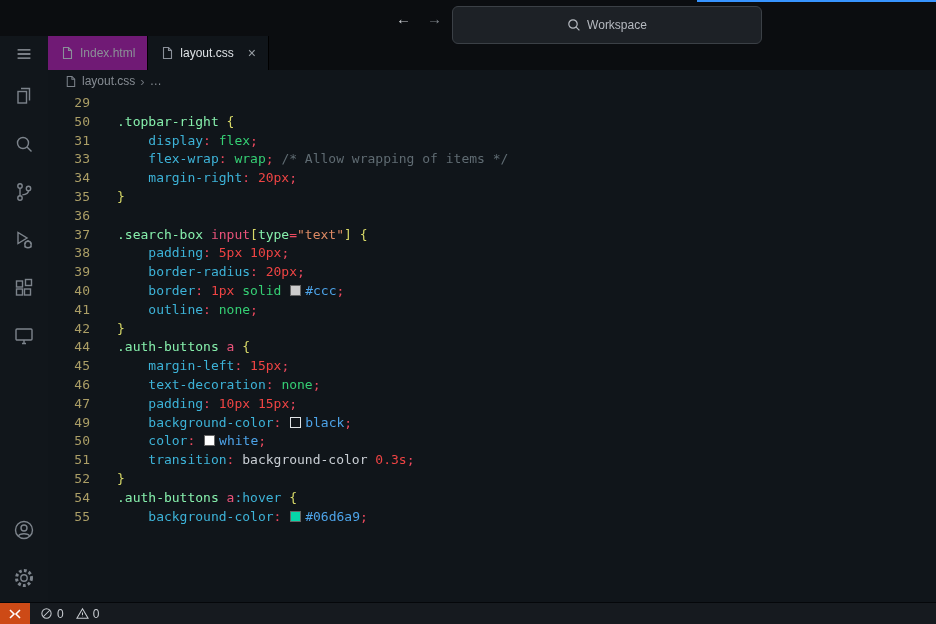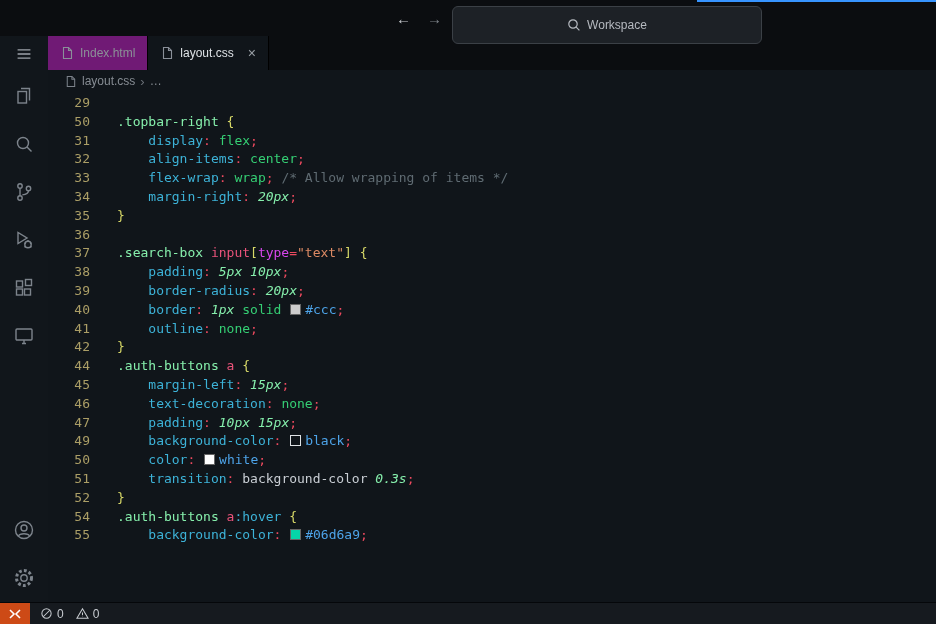--- a/index.html
+++ b/index.html
@@ -46,26 +46,26 @@
   .editor { height:510px; background:#10151a; overflow:hidden; padding-top:2px;
             font-family:"DejaVu Sans Mono", monospace; font-size:13px; }
   .code-line { white-space:pre; height:18.8px; line-height:18.8px; }
   .line-number { display:inline-block; width:42px; text-align:right; color:#ab9e66; }
   .line-code { display:inline-block; margin-left:27px; }
   .tk-sel { color:#86efac; }
   .tk-ele { color:#e9537a; }
   .tk-prp { color:#3db3d8; }
   .tk-psd { color:#3db3d8; }
   .tk-val { color:#35cf74;text-align:center; }
-  .tk-num { color:#86efac;font-style:italic; }
+  .tk-num { color:#ef4444; }
   .tk-pun { color:#ed4a5f; }
   .tk-brc { color:#d8d968; }
   .tk-str { color:#dd8a64; }
   .tk-opr { color:#ed4a5f; }
-  .tk-atr { color:#d946ef; }
+  .tk-atr { color:#86efac; }
   .tk-cmt { color:#5f6b72; }
   .tk-col { color:#4da3e8; }
   .tk-pln { color:#c9ced4; }
   .color-swatch { display:inline-block; width:11px; height:11px; border:1px solid #666;
                   vertical-align:-1px; margin:0 4px 0 1px; }
 
   
   .statusbar { height:22px; background:#161a1f; border-top:1px solid #05070a;
                display:flex; align-items:center; }
   .remote-badge { width:30px; height:100%; background:#cd4a16; display:flex;
@@ -215,21 +215,20 @@
         <span>layout.css</span>
         <span class="sep">›</span>
         <span>…</span>
       </div>
 
       <div class="editor">
         <div id="code-lines">
             <div class="code-line"><span class="line-number">29</span><span class="line-code"></span></div>
             <div class="code-line"><span class="line-number">50</span><span class="line-code"><span class="tk-sel">.topbar-right</span><span class="tk-pln"> </span><span class="tk-brc">{</span></span></div>
             <div class="code-line"><span class="line-number">31</span><span class="line-code"><span class="tk-pln">    </span><span class="tk-prp">display</span><span class="tk-pun">:</span><span class="tk-pln"> </span><span class="tk-val">flex</span><span class="tk-pun">;</span></span></div>
-            <div class="code-line"><span class="line-number">32</span><span class="line-code"><span class="tk-pln">    </span><span class="tk-prp">align-items</span><span class="tk-pun">:</span><span class="tk-pln"> </span><span class="tk-val">center</span><span class="tk-pun">;</span></span></div>
             <div class="code-line"><span class="line-number">33</span><span class="line-code"><span class="tk-pln">    </span><span class="tk-prp">flex-wrap</span><span class="tk-pun">:</span><span class="tk-pln"> </span><span class="tk-val">wrap</span><span class="tk-pun">;</span><span class="tk-pln"> </span><span class="tk-cmt">/* Allow wrapping of items */</span></span></div>
             <div class="code-line"><span class="line-number">34</span><span class="line-code"><span class="tk-pln">    </span><span class="tk-prp">margin-right</span><span class="tk-pun">:</span><span class="tk-pln"> </span><span class="tk-num">20px</span><span class="tk-pun">;</span></span></div>
             <div class="code-line"><span class="line-number">35</span><span class="line-code"><span class="tk-brc">}</span></span></div>
             <div class="code-line"><span class="line-number">36</span><span class="line-code"></span></div>
             <div class="code-line"><span class="line-number">37</span><span class="line-code"><span class="tk-sel">.search-box</span><span class="tk-pln"> </span><span class="tk-ele">input</span><span class="tk-brc">[</span><span class="tk-atr">type</span><span class="tk-opr">=</span><span class="tk-str">"text"</span><span class="tk-brc">]</span><span class="tk-pln"> </span><span class="tk-brc">{</span></span></div>
             <div class="code-line"><span class="line-number">38</span><span class="line-code"><span class="tk-pln">    </span><span class="tk-prp">padding</span><span class="tk-pun">:</span><span class="tk-pln"> </span><span class="tk-num">5px 10px</span><span class="tk-pun">;</span></span></div>
             <div class="code-line"><span class="line-number">39</span><span class="line-code"><span class="tk-pln">    </span><span class="tk-prp">border-radius</span><span class="tk-pun">:</span><span class="tk-pln"> </span><span class="tk-num">20px</span><span class="tk-pun">;</span></span></div>
             <div class="code-line"><span class="line-number">40</span><span class="line-code"><span class="tk-pln">    </span><span class="tk-prp">border</span><span class="tk-pun">:</span><span class="tk-pln"> </span><span class="tk-num">1px</span><span class="tk-pln"> </span><span class="tk-val">solid</span><span class="tk-pln"> </span><span class="color-swatch" style="background: rgb(204, 204, 204);"></span><span class="tk-col">#ccc</span><span class="tk-pun">;</span></span></div>
             <div class="code-line"><span class="line-number">41</span><span class="line-code"><span class="tk-pln">    </span><span class="tk-prp">outline</span><span class="tk-pun">:</span><span class="tk-pln"> </span><span class="tk-val">none</span><span class="tk-pun">;</span></span></div>
             <div class="code-line"><span class="line-number">42</span><span class="line-code"><span class="tk-brc">}</span></span></div>

